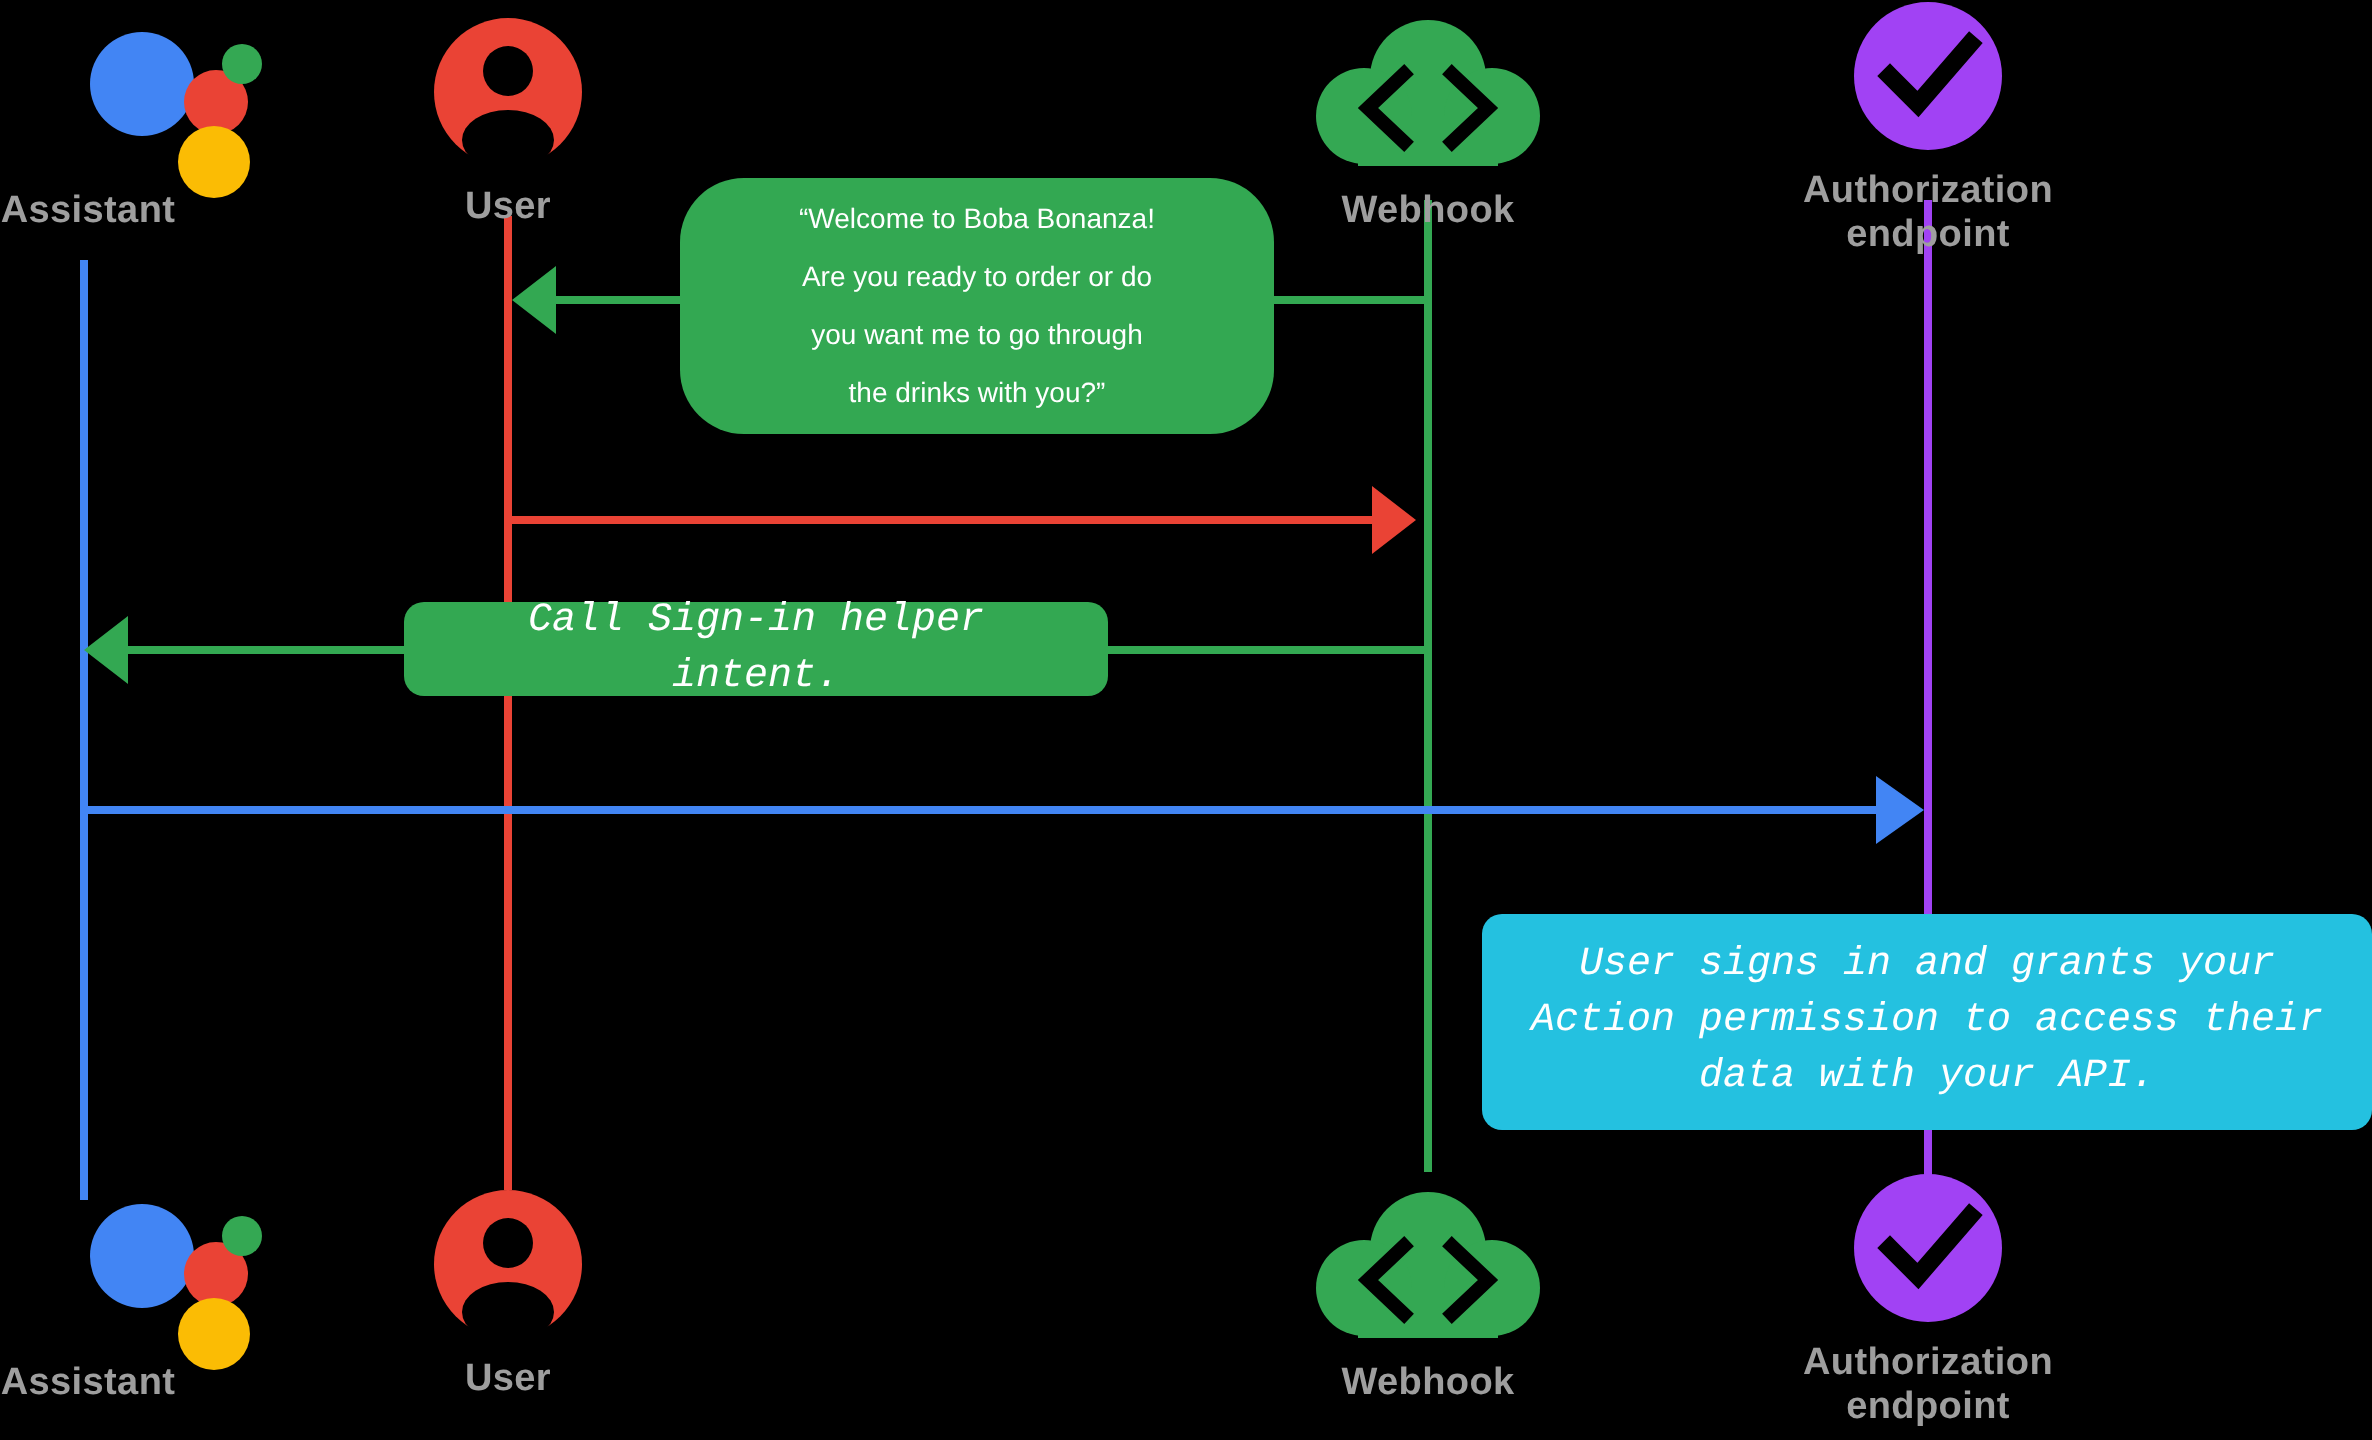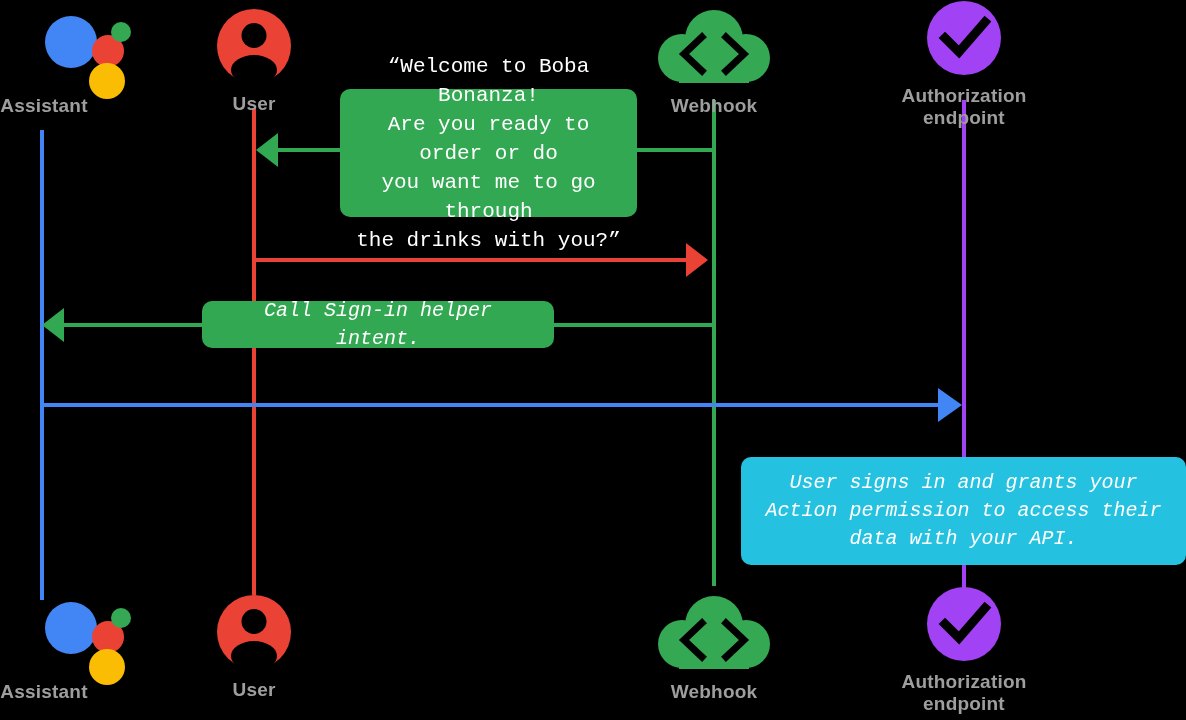--- a/index.html
+++ b/index.html
@@ -69,24 +69,25 @@
     position: absolute;
     border-radius: 10px;
     box-sizing: border-box;
     display: flex;
     align-items: center;
     justify-content: center;
     text-align: center;
     color: #ffffff;
   }
   .bubble-sans {
-    font-family: Liberation Mono, monospace;
-    font-size: 21px;
+    font-family: Liberation Sans, sans-serif;
+    font-size: 14px;
     line-height: 29px;
     font-weight: 400;
+    border-radius: 32px;
   }
   .bubble-mono {
     font-family: "Liberation Mono", "DejaVu Sans Mono", monospace;
     font-style: italic;
     font-size: 20px;
     line-height: 28px;
     font-weight: 400;
   }
   .bubble-text { white-space: pre-line; display: block; width: 100%; }
 

